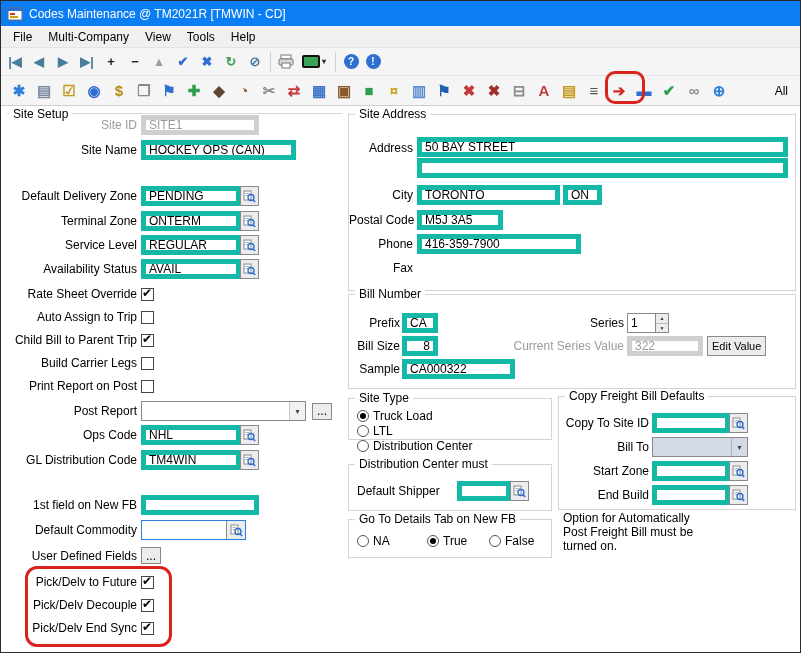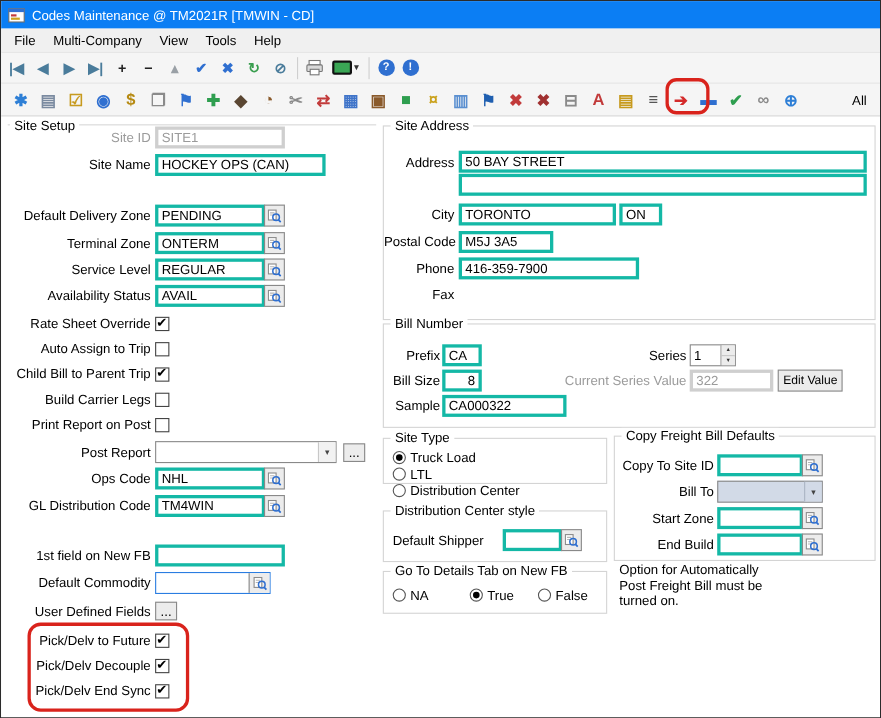--- a/index.html
+++ b/index.html
@@ -30,21 +30,21 @@
   
   .group{position:absolute;border:1px solid #d4d4d4}
   .glabel{position:absolute;top:-8px;left:6px;background:#fff;padding:0 4px;line-height:14px;white-space:nowrap}
   .topline{position:absolute;left:6px;top:7px;width:335px;border-top:1px solid #d8d8d8}
   .topline .glabel{top:-7px;left:2px}
   
   .lrow{position:absolute;left:0;display:flex;align-items:center;height:20px}
   .llabel{width:140px;text-align:right;padding-right:4px;white-space:nowrap}
   .rlabel{position:absolute;left:0;width:64px;text-align:right;white-space:nowrap}
   .crlabel{position:absolute;left:0;width:90px;text-align:right;white-space:nowrap}
-  .tbox{position:absolute;height:20px;border:3px solid #14b8a6;background:#fff;padding:0 3px;display:flex;align-items:center;white-space:nowrap;overflow:hidden}
+  .tbox{position:absolute;height:20px;border:5px solid #14b8a6;background:#fff;padding:0 3px;display:flex;align-items:center;white-space:nowrap;overflow:hidden}
   .lrow .tbox{position:static}
   .tbox.num{justify-content:flex-end}
   .dim{color:#9b9b9b}
   .tbox.disabled{border-color:#cfcfcf;color:#9b9b9b}
   .lookup{width:19px;height:20px;border:1px solid #898989;background:#ececec;display:flex;align-items:center;justify-content:center;margin-left:-1px;padding:0;font:inherit}
   .lookup.abs{position:absolute;margin:0}
   .mini-btn{height:17px;min-width:20px;border:1px solid #898989;background:#ececec;display:flex;align-items:center;justify-content:center;padding:0 3px;font:inherit;line-height:12px}
   .combo{height:20px;border:1px solid #898989;background:#fff;display:flex;align-items:stretch}
   .combo-val{flex:1;display:flex;align-items:center;padding:0 3px;overflow:hidden}
   .combo-arrow{width:16px;border-left:1px solid #c8c8c8;background:#f2f2f2;display:flex;align-items:center;justify-content:center;font-size:8px;color:#444}
@@ -468,21 +468,21 @@
           </div>
 
           <div class="rrow">
             <span class="rb"></span>
             <span>Distribution Center</span>
           </div>
         </div>
     </div>
 
     <div class="group" style="left:347px;top:358px;width:204px;height:47px">
-      <span class="glabel">Distribution Center style</span>
+      <span class="glabel">Distribution Center must</span>
       <span style="position:absolute;left:8px;top:19px">Default Shipper</span>
       <div class="tbox" style="left:108px;top:16px;width:54px"></div>
       <button class="lookup abs" style="left:161px;top:16px">
           <svg width="13" height="13">
             <use href="#mag"></use>
           </svg>
         </button>
     </div>
 
     <div class="group" style="left:347px;top:413px;width:204px;height:39px">

